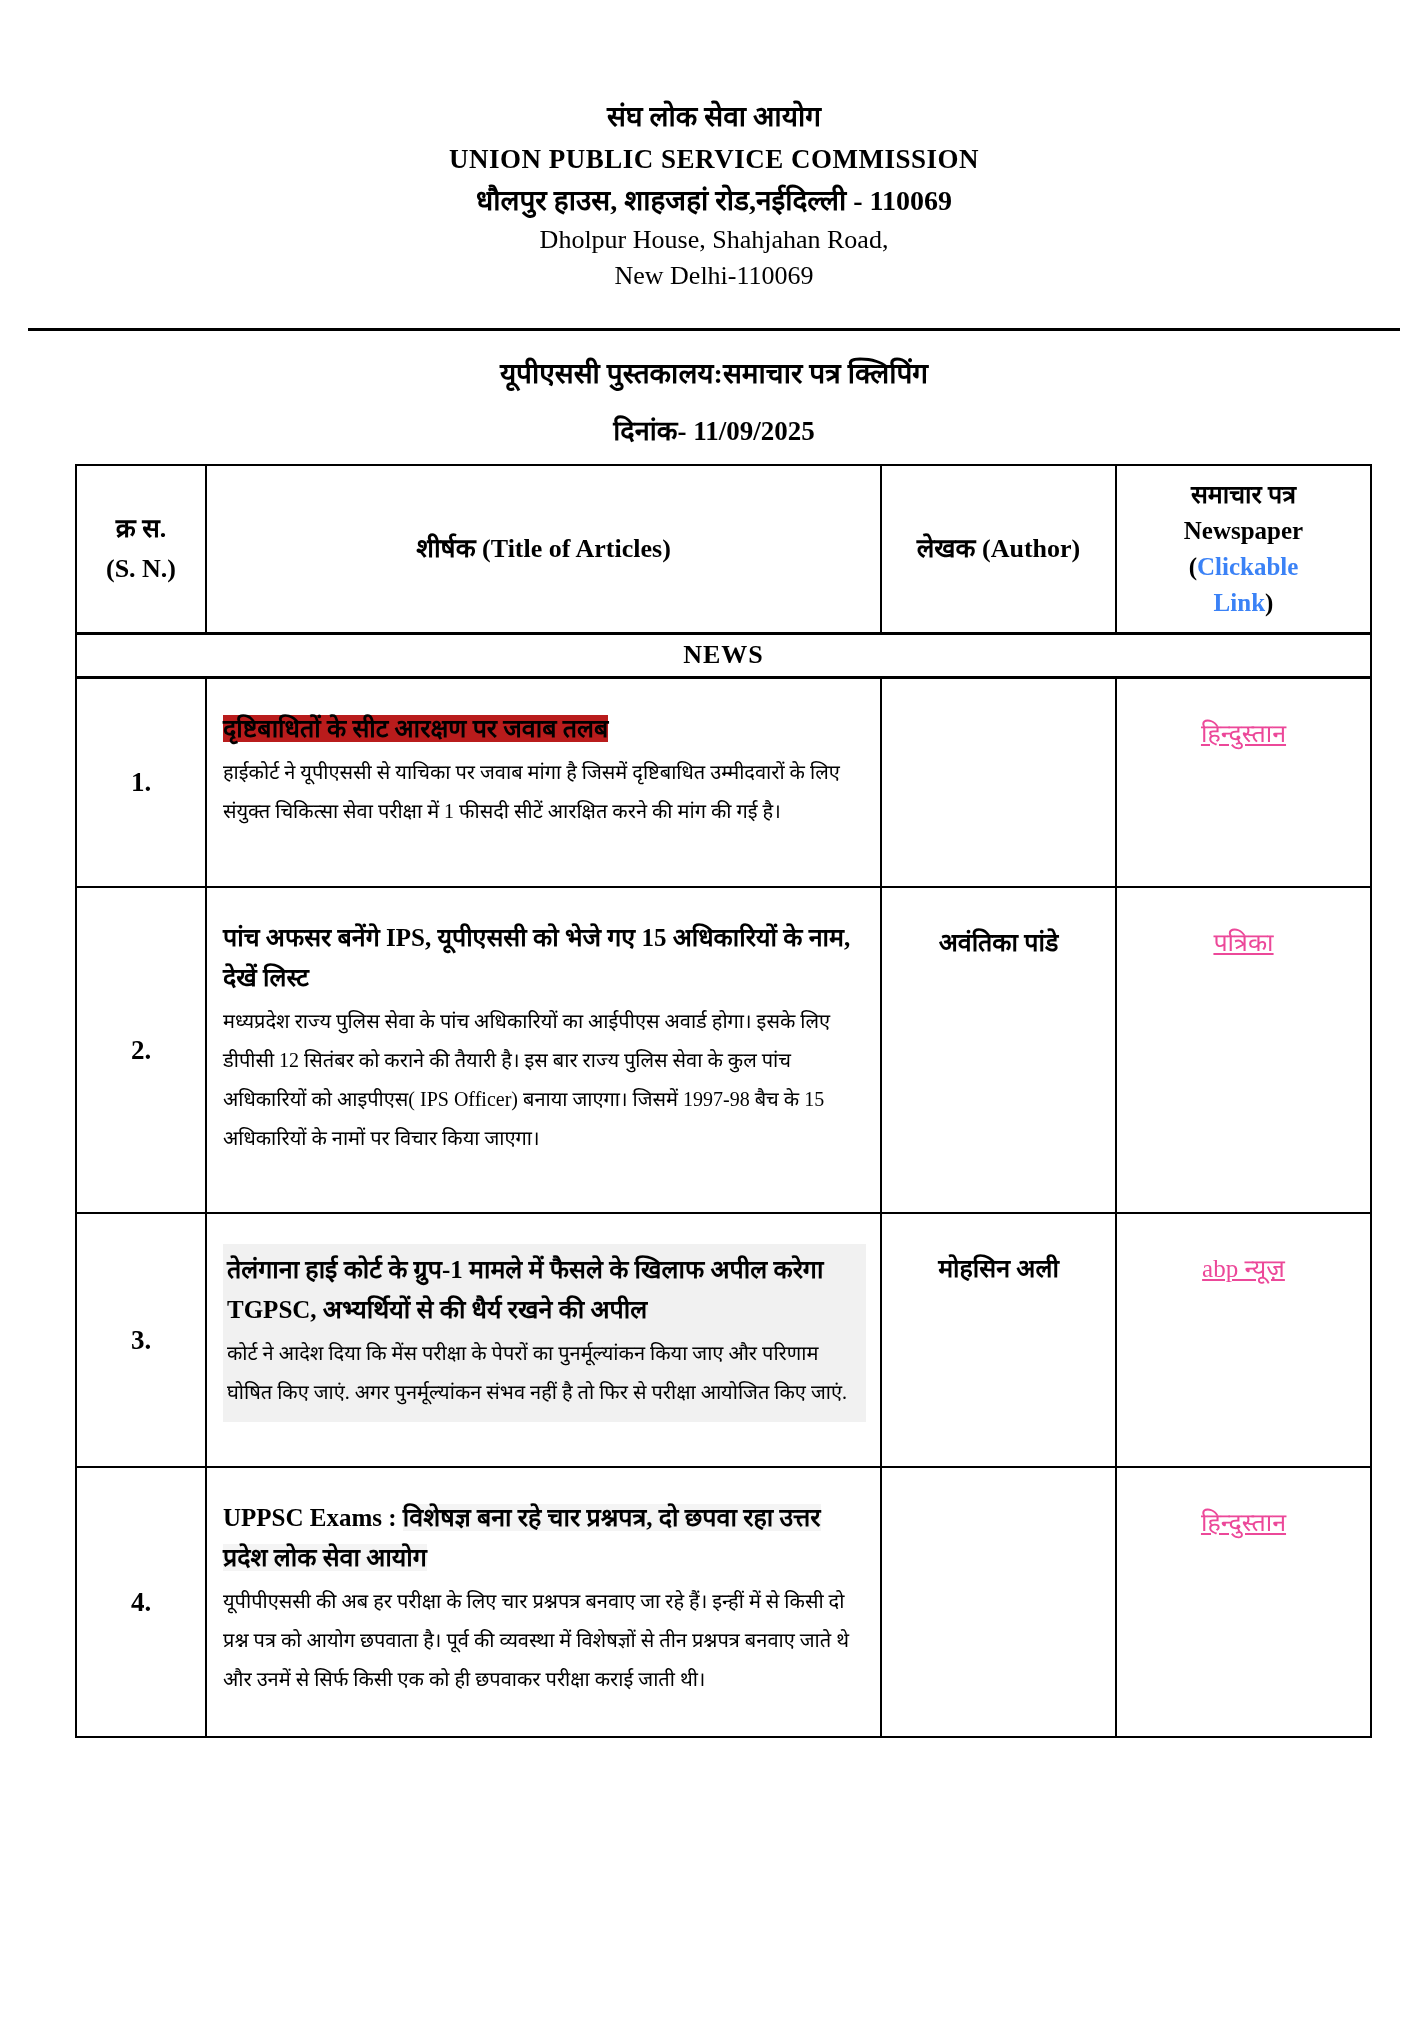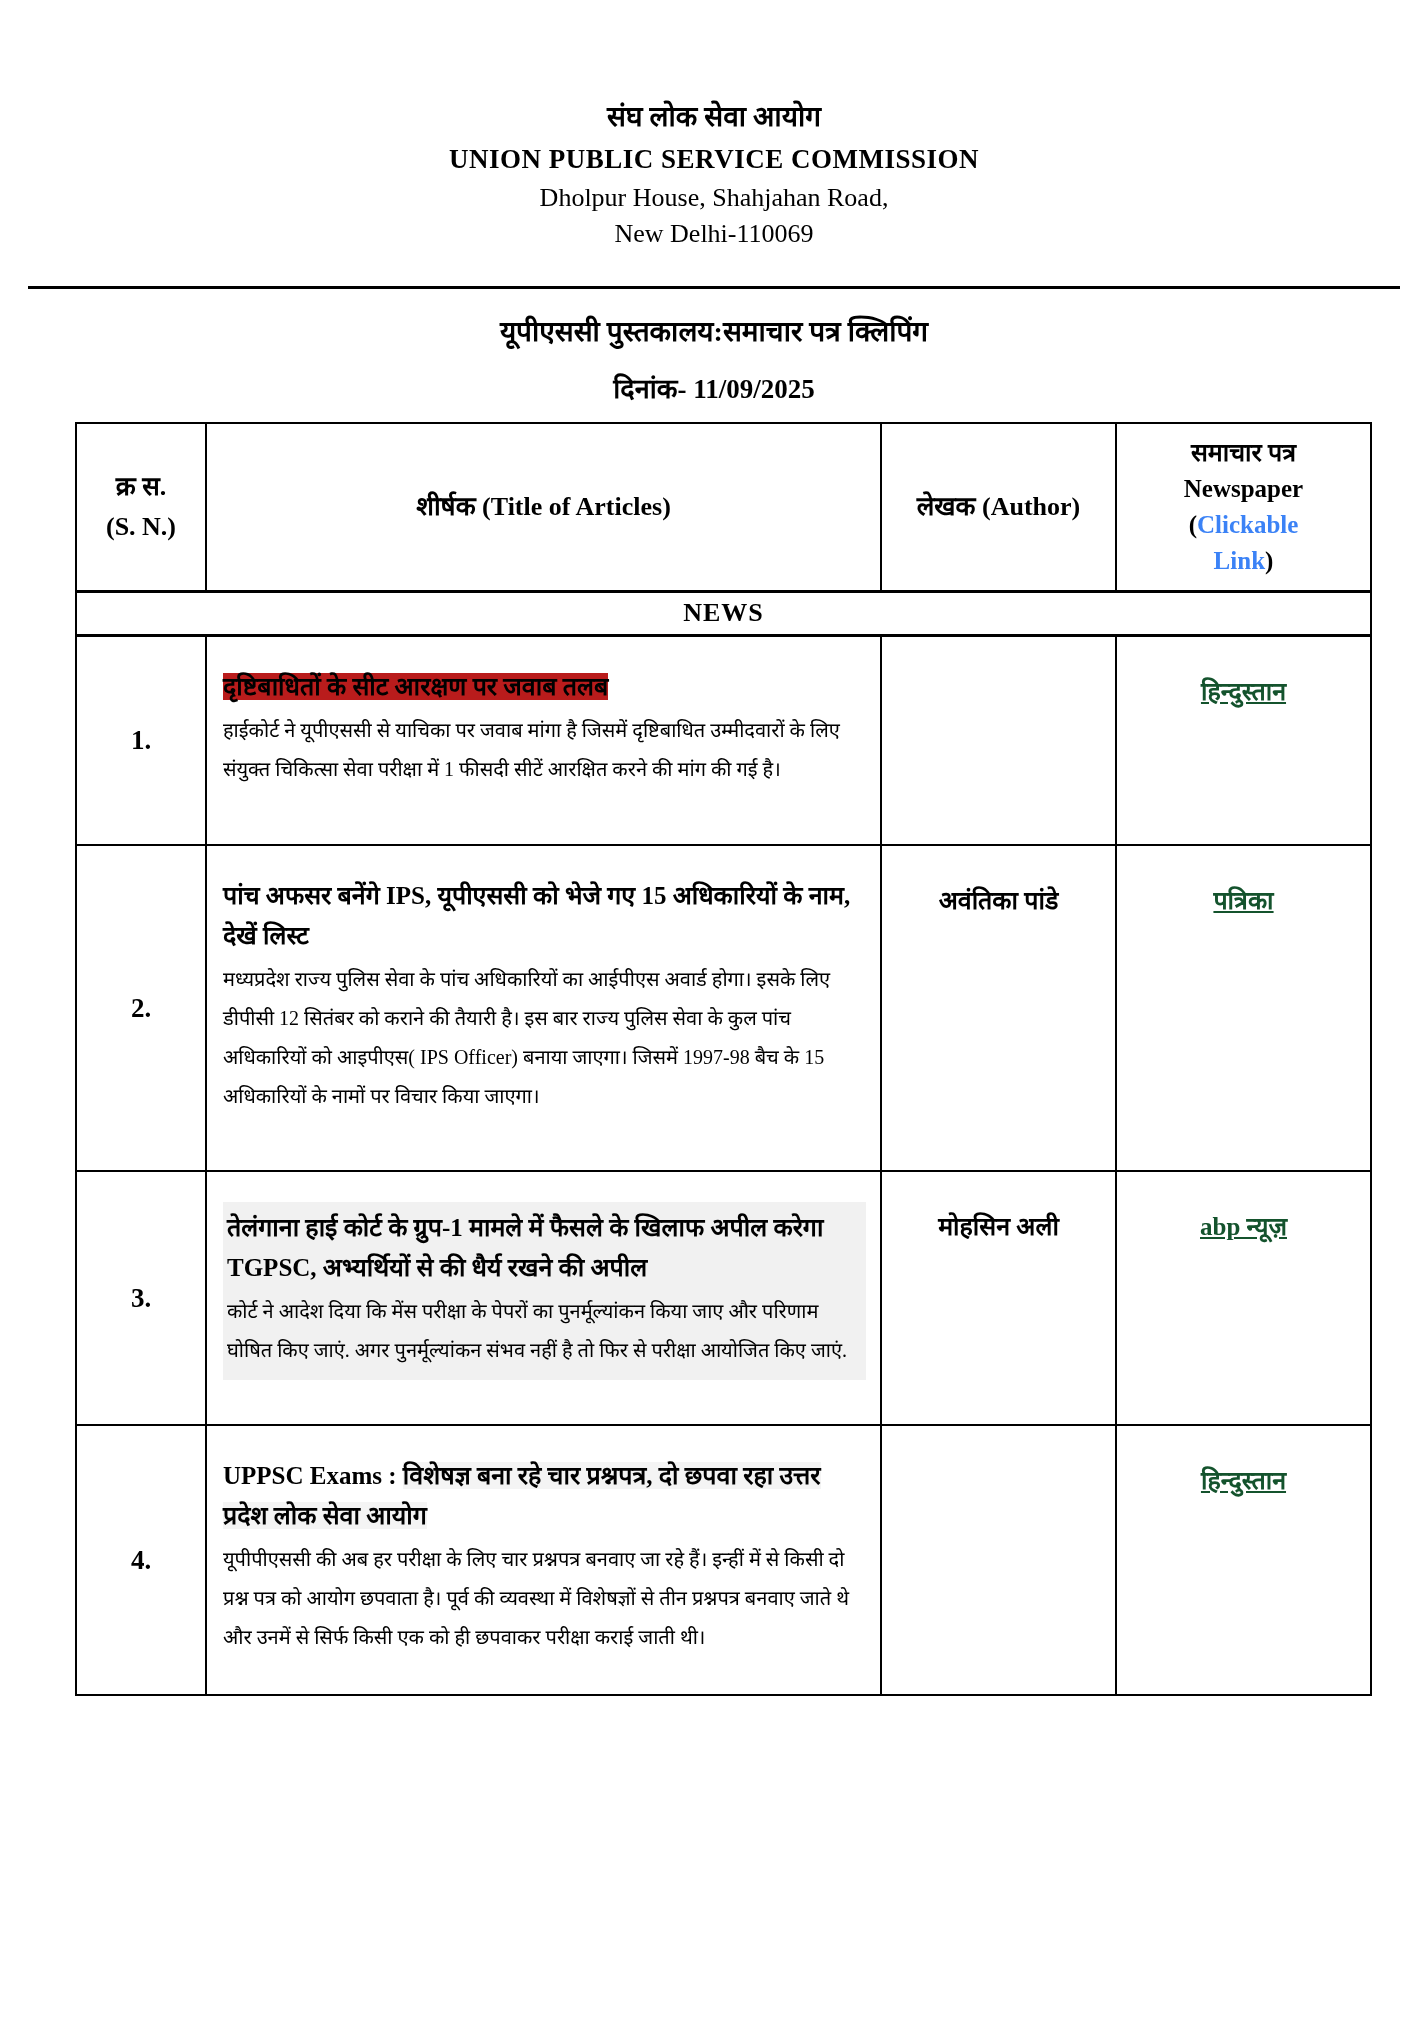--- a/index.html
+++ b/index.html
@@ -63,37 +63,38 @@
   }
   td.content-cell { padding: 30px 14px 20px 16px; }
   .row-title { font-weight: bold; font-size: 25px; line-height: 40px; }
   .row-body  { font-size: 20px; line-height: 39px; margin-top: 4px; }
   .hl-subtle { background: #b91c1c; }
   .hl-gray-block { background: #f1f1f1; padding: 6px 8px 10px 4px; }
   .hl-gray-inline { background: #f4f4f4; }
   td.author-cell { padding-top: 36px; text-align: center; font-weight: bold; font-size: 25px; }
   td.paper-cell { padding-top: 36px; text-align: center; }
   a.paper-link {
-    color: #14532d;
-    font-weight: bold;
+    color: #ec4899;
+    font-weight: normal;
     font-size: 25px;
     text-decoration: underline;
     cursor: pointer;
   }
   .r1 { height: 210px; }
   .r2 { height: 326px; }
   .r3 { height: 254px; }
   .r4 { height: 270px; }
 </style>
 </head>
 <body>
 
 <div class="header">
   <div class="org-hi">संघ लोक सेवा आयोग</div>
   <div class="org-en">UNION PUBLIC SERVICE COMMISSION</div>
+  <div class="addr-hi">धौलपुर हाउस, शाहजहां रोड,नईदिल्ली - 110069</div>
   <div class="addr-en">Dholpur House, Shahjahan Road,</div>
   <div class="addr-en">New Delhi-110069</div>
 </div>
 
 <div class="divider"></div>
 
 <div class="subtitle">यूपीएससी पुस्तकालय:समाचार पत्र क्लिपिंग</div>
 <div class="date-line">दिनांक- 11/09/2025</div>
 
 <table class="clip-table">

